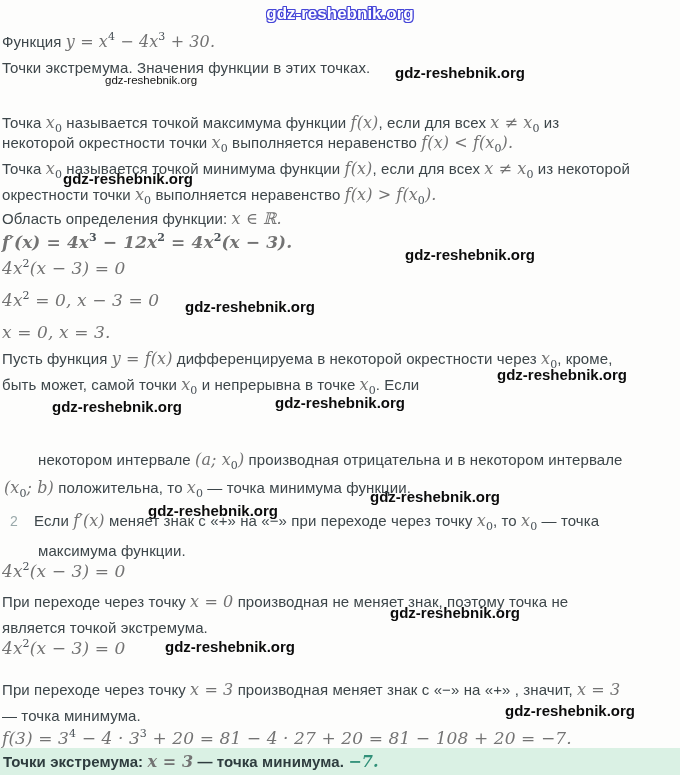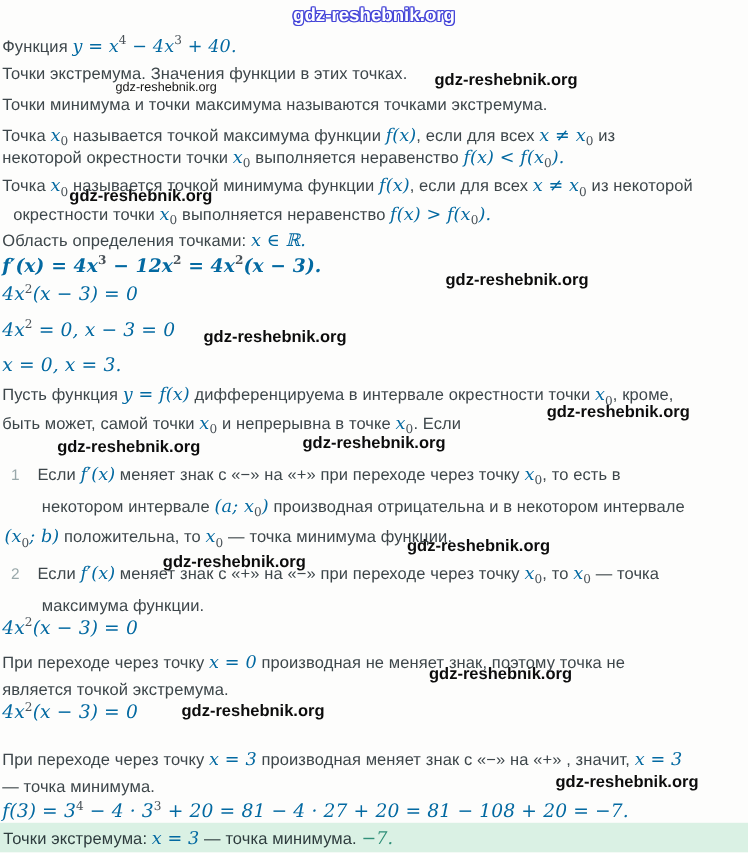--- a/index.html
+++ b/index.html
@@ -7,29 +7,29 @@
     width:680px;height:775px;position:relative;overflow:hidden;
     background:#fdfdfc;
     font-family:"Liberation Sans",sans-serif;
   }
   #doc{position:absolute;left:0;top:0;width:680px;height:775px;}
   .block{
     position:absolute;white-space:nowrap;
     font-size:15px;color:#3d464a;letter-spacing:.1px;line-height:20px;
   }
   .seg-t{font-family:"Liberation Sans",sans-serif;}
-  .seg-m{font-family:"DejaVu Serif",serif;font-style:italic;font-size:16px;color:#0369a1;}
+  .seg-m{font-family:"DejaVu Serif",serif;font-style:italic;font-size:16px;color:#737373;}
   .block.display .seg-m{font-size:17px;}
   .seg-sup{font-family:"DejaVu Serif",serif;font-size:11px;position:relative;top:-7px;color:#4a5258;}
   .seg-sub{font-family:"DejaVu Serif",serif;font-size:11px;position:relative;top:4px;color:#4a5258;}
   .seg-num{display:inline-block;width:24px;margin-left:10px;color:#99a8aa;font-size:14px;}
   .seg-ans{font-family:"DejaVu Serif",serif;font-style:italic;font-size:16px;color:#319079;}
   .block.highlight{
     left:0;right:0;height:27px;line-height:27px;
-    background:#daf1e4;padding-left:3px;color:#2e3c3e;
+    background:#daf1e4;padding-left:3px;color:#2e3c3e;font-weight:bold;
   }
   .wm{position:absolute;white-space:nowrap;font-family:"Liberation Sans",sans-serif;}
   .wm-bold{font-weight:700;font-size:15px;color:#0c0c0c;}
   .wm-small{font-size:11.5px;color:#141414;}
   .wm-outline{
     font-weight:700;font-size:17px;color:#ffffff;
     text-shadow:-1px -1px 0 #4646d8,1px -1px 0 #4646d8,-1px 1px 0 #4646d8,
                  1px 1px 0 #4646d8,-1px 0 0 #4646d8,1px 0 0 #4646d8,
                  0 -1px 0 #4646d8,0 1px 0 #4646d8;
   }
@@ -45,35 +45,33 @@
     <div class="wm wm-bold" style="top: 246px; left: 405px;">gdz-reshebnik.org</div>
     <div class="wm wm-bold" style="top: 298px; left: 185px;">gdz-reshebnik.org</div>
     <div class="wm wm-bold" style="top: 366px; left: 497px;">gdz-reshebnik.org</div>
     <div class="wm wm-bold" style="top: 398px; left: 52px;">gdz-reshebnik.org</div>
     <div class="wm wm-bold" style="top: 394px; left: 275px;">gdz-reshebnik.org</div>
     <div class="wm wm-bold" style="top: 488px; left: 370px;">gdz-reshebnik.org</div>
     <div class="wm wm-bold" style="top: 502px; left: 148px;">gdz-reshebnik.org</div>
     <div class="wm wm-bold" style="top: 604px; left: 390px;">gdz-reshebnik.org</div>
     <div class="wm wm-bold" style="top: 638px; left: 165px;">gdz-reshebnik.org</div>
     <div class="wm wm-bold" style="top: 702px; left: 505px;">gdz-reshebnik.org</div>
-    <div class="block" style="top: 32px; left: 2px;"><span class="seg-t">Функция </span><span class="seg-m">y = x</span><span class="seg-sup">4</span><span class="seg-m"> − 4x</span><span class="seg-sup">3</span><span class="seg-m"> + 40.</span></div>
+    <div class="block" style="top: 32px; left: 2px;"><span class="seg-t">Функция </span><span class="seg-m">y = x</span><span class="seg-sup">4</span><span class="seg-m"> − 4x</span><span class="seg-sup">3</span><span class="seg-m"> + 30.</span></div>
     <div class="block" style="top: 58px; left: 2px; text-align: right;"><span class="seg-t">Точки экстремума. Значения функции в этих точках.</span></div>
-    <div class="block" style="top: 86px; left: 2px;"><span class="seg-t">Точки минимума и точки максимума называются точками экстремума.</span></div>
     <div class="block" style="top: 113px; left: 2px;"><span class="seg-t">Точка </span><span class="seg-m">x</span><span class="seg-sub">0</span><span class="seg-t"> называется точкой максимума функции </span><span class="seg-m">f(x)</span><span class="seg-t">, если для всех </span><span class="seg-m">x ≠ x</span><span class="seg-sub">0</span><span class="seg-t"> из</span></div>
     <div class="block" style="top: 133px; left: 2px;"><span class="seg-t">некоторой окрестности точки </span><span class="seg-m">x</span><span class="seg-sub">0</span><span class="seg-t"> выполняется неравенство </span><span class="seg-m">f(x)  &lt;  f(x</span><span class="seg-sub">0</span><span class="seg-m">).</span></div>
     <div class="block" style="top: 159px; left: 2px;"><span class="seg-t">Точка </span><span class="seg-m">x</span><span class="seg-sub">0</span><span class="seg-t"> называется точкой минимума функции </span><span class="seg-m">f(x)</span><span class="seg-t">, если для всех </span><span class="seg-m">x ≠ x</span><span class="seg-sub">0</span><span class="seg-t"> из некоторой</span></div>
-    <div class="block" style="top: 185px; left: 12px;"><span class="seg-t">окрестности точки </span><span class="seg-m">x</span><span class="seg-sub">0</span><span class="seg-t"> выполняется неравенство </span><span class="seg-m">f(x)  &gt;  f(x</span><span class="seg-sub">0</span><span class="seg-m">).</span></div>
-    <div class="block" style="top: 209px; left: 2px;"><span class="seg-t">Область определения точками: </span><span class="seg-m">x ∈ ℝ.</span></div>
+    <div class="block" style="top: 185px; left: 2px;"><span class="seg-t">окрестности точки </span><span class="seg-m">x</span><span class="seg-sub">0</span><span class="seg-t"> выполняется неравенство </span><span class="seg-m">f(x)  &gt;  f(x</span><span class="seg-sub">0</span><span class="seg-m">).</span></div>
+    <div class="block" style="top: 209px; left: 2px;"><span class="seg-t">Область определения функции: </span><span class="seg-m">x ∈ ℝ.</span></div>
     <div class="block display" style="top: 232px; left: 2px; font-weight: bold;"><span class="seg-m">f′(x) = 4x</span><span class="seg-sup">3</span><span class="seg-m"> − 12x</span><span class="seg-sup">2</span><span class="seg-m"> = 4x</span><span class="seg-sup">2</span><span class="seg-m">(x − 3).</span></div>
     <div class="block display" style="top: 258px; left: 2px;"><span class="seg-m">4x</span><span class="seg-sup">2</span><span class="seg-m">(x − 3) = 0</span></div>
     <div class="block display" style="top: 290px; left: 2px;"><span class="seg-m">4x</span><span class="seg-sup">2</span><span class="seg-m"> = 0, x − 3 = 0</span></div>
     <div class="block display" style="top: 322px; left: 2px;"><span class="seg-m">x = 0, x = 3.</span></div>
-    <div class="block" style="top: 349px; left: 2px;"><span class="seg-t">Пусть функция </span><span class="seg-m">y = f(x)</span><span class="seg-t"> дифференцируема в интервале окрестности точки </span><span class="seg-m">x</span><span class="seg-sub">0</span><span class="seg-t">, кроме,</span></div>
+    <div class="block" style="top: 349px; left: 2px;"><span class="seg-t">Пусть функция </span><span class="seg-m">y = f(x)</span><span class="seg-t"> дифференцируема в некоторой окрестности через </span><span class="seg-m">x</span><span class="seg-sub">0</span><span class="seg-t">, кроме,</span></div>
     <div class="block" style="top: 375px; left: 2px;"><span class="seg-t">быть может, самой точки </span><span class="seg-m">x</span><span class="seg-sub">0</span><span class="seg-t"> и непрерывна в точке </span><span class="seg-m">x</span><span class="seg-sub">0</span><span class="seg-t">. Если</span></div>
-    <div class="block" style="top: 421px; left: 0px;"><span class="seg-num">1</span><span class="seg-t">Если </span><span class="seg-m">f′(x)</span><span class="seg-t"> меняет знак с «−» на «+» при переходе через точку </span><span class="seg-m">x</span><span class="seg-sub">0</span><span class="seg-t">, то есть в</span></div>
     <div class="block" style="top: 450px; left: 38px;"><span class="seg-t">некотором интервале </span><span class="seg-m">(a;  x</span><span class="seg-sub">0</span><span class="seg-m">)</span><span class="seg-t"> производная отрицательна и в некотором интервале</span></div>
     <div class="block" style="top: 478px; left: 4px;"><span class="seg-m">(x</span><span class="seg-sub">0</span><span class="seg-m">;  b)</span><span class="seg-t"> положительна, то </span><span class="seg-m">x</span><span class="seg-sub">0</span><span class="seg-t"> — точка минимума функции.</span></div>
     <div class="block" style="top: 511px; left: 0px;"><span class="seg-num">2</span><span class="seg-t">Если </span><span class="seg-m">f′(x)</span><span class="seg-t"> меняет знак с «+» на «−» при переходе через точку </span><span class="seg-m">x</span><span class="seg-sub">0</span><span class="seg-t">, то </span><span class="seg-m">x</span><span class="seg-sub">0</span><span class="seg-t"> — точка</span></div>
     <div class="block" style="top: 541px; left: 38px;"><span class="seg-t">максимума функции.</span></div>
     <div class="block display" style="top: 561px; left: 2px;"><span class="seg-m">4x</span><span class="seg-sup">2</span><span class="seg-m">(x − 3) = 0</span></div>
     <div class="block" style="top: 592px; left: 2px;"><span class="seg-t">При переходе через точку </span><span class="seg-m">x = 0</span><span class="seg-t"> производная не меняет знак, поэтому точка не</span></div>
     <div class="block" style="top: 618px; left: 2px;"><span class="seg-t">является точкой экстремума.</span></div>
     <div class="block display" style="top: 638px; left: 2px;"><span class="seg-m">4x</span><span class="seg-sup">2</span><span class="seg-m">(x − 3) = 0</span></div>
     <div class="block" style="top: 680px; left: 2px;"><span class="seg-t">При переходе через точку </span><span class="seg-m">x = 3</span><span class="seg-t"> производная меняет знак с «−» на «+» , значит, </span><span class="seg-m">x = 3</span></div>
     <div class="block" style="top: 706px; left: 2px;"><span class="seg-t">— точка минимума.</span></div>

